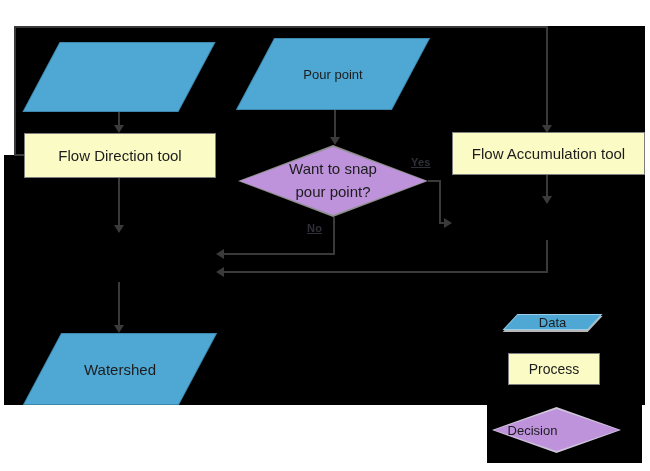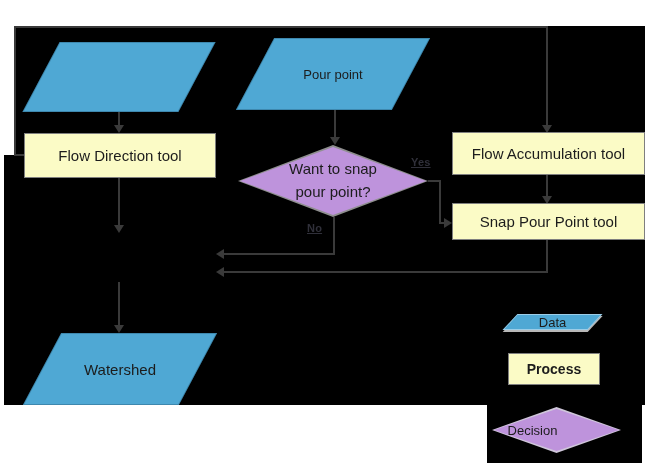--- a/index.html
+++ b/index.html
@@ -77,37 +77,36 @@
 
   <div class="para skew28" style="left:41px;top:42px;width:156px;height:70px;"></div>
 
   <div class="para skew28" style="left:255px;top:38px;width:156px;height:72px;"></div>
   <div class="lbl" style="left:263px;top:38px;width:140px;height:72px;font-size:13px;">Pour point</div>
 
   <div class="box" style="left:24px;top:133px;width:192px;height:45px;">Flow Direction tool</div>
 
   <div class="box" style="left:452px;top:132px;width:193px;height:43px;">Flow Accumulation tool</div>
 
-  <div class="box" style="left:452px;top:203px;width:193px;height:37px;">Snap Pour Point tool</div>
 
   <div class="dia" style="left:238px;top:145px;width:190px;height:72px;">
     <div class="outer" style="background:#8f8f8f;"></div>
     <div class="inner" style="background:#be93dc;"></div>
   </div>
   <div class="lbl" style="left:273px;top:144px;width:120px;height:72px;font-size:15px;line-height:23px;">Want to snap pour point?</div>
 
 
   <div class="para skew28" style="left:42px;top:333px;width:156px;height:72px;"></div>
   <div class="lbl" style="left:50px;top:333px;width:140px;height:72px;font-size:15px;">Watershed</div>
 
   <div class="para skew43" style="left:510px;top:314px;width:85px;height:16px;box-shadow:2px 2px 0 #b8b8b8;border:1px solid rgba(220,235,245,0.55);"></div>
   <div class="lbl legend-lbl" style="left:510px;top:313px;width:85px;height:18px;">Data</div>
 
   <div class="box" style="left:508px;top:353px;width:92px;height:32px;font-size:14px;"></div>
-  <div class="lbl" style="left:508px;top:353px;width:92px;height:32px;font-size:14px;font-weight:bold;">Process</div>
+  <div class="lbl" style="left:508px;top:353px;width:92px;height:32px;font-size:14px;">Process</div>
 
   <div class="dia" style="left:492px;top:407px;width:129px;height:46px;">
     <div class="outer" style="background:#cfc6da;"></div>
     <div class="inner" style="background:#be93dc;"></div>
   </div>
   <div class="lbl legend-lbl" style="left:468px;top:407px;width:129px;height:46px;">Decision</div>
 
 </div>
 
 </body></html>

